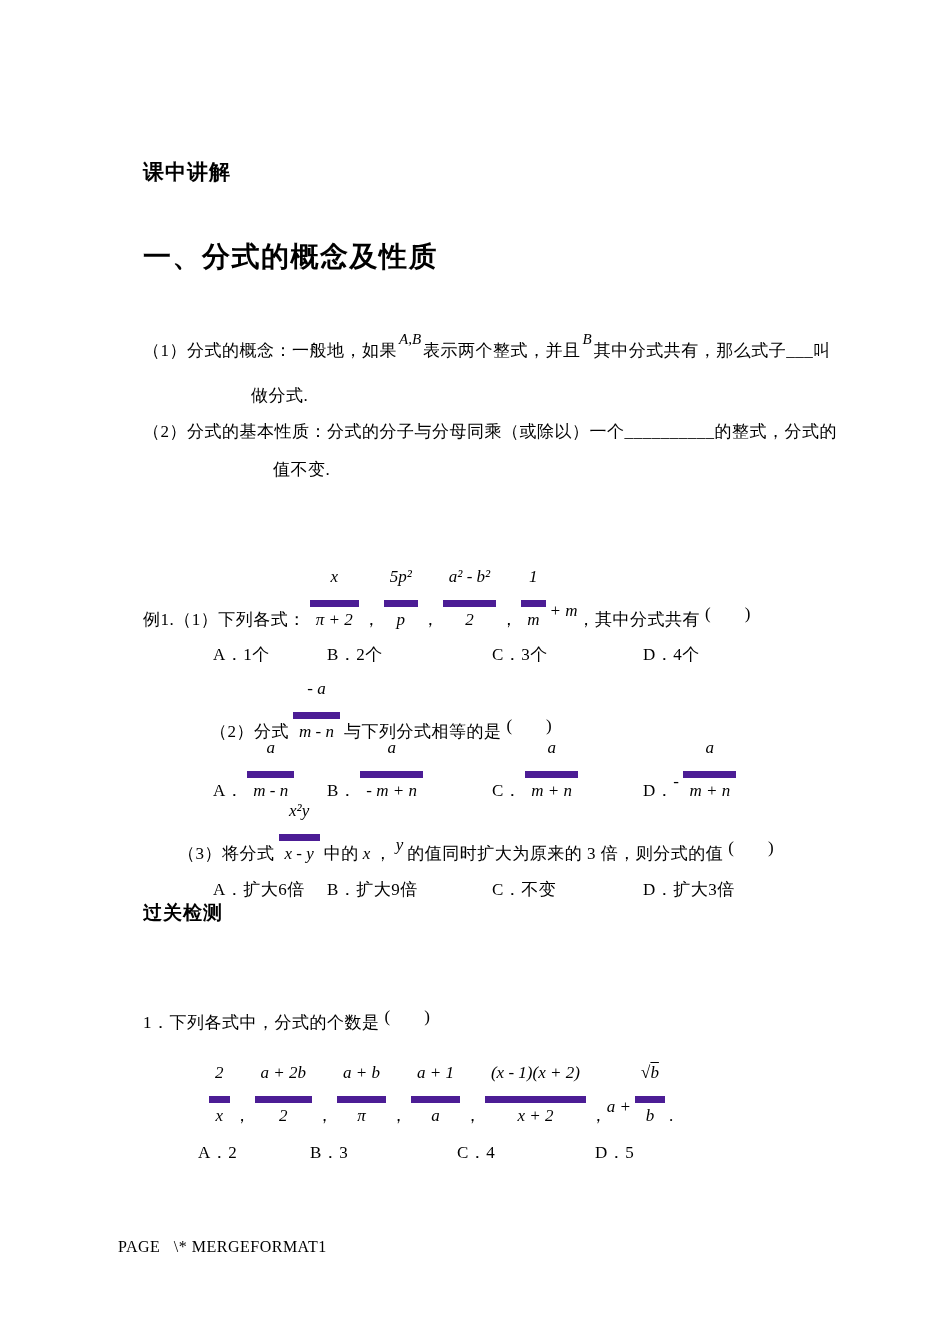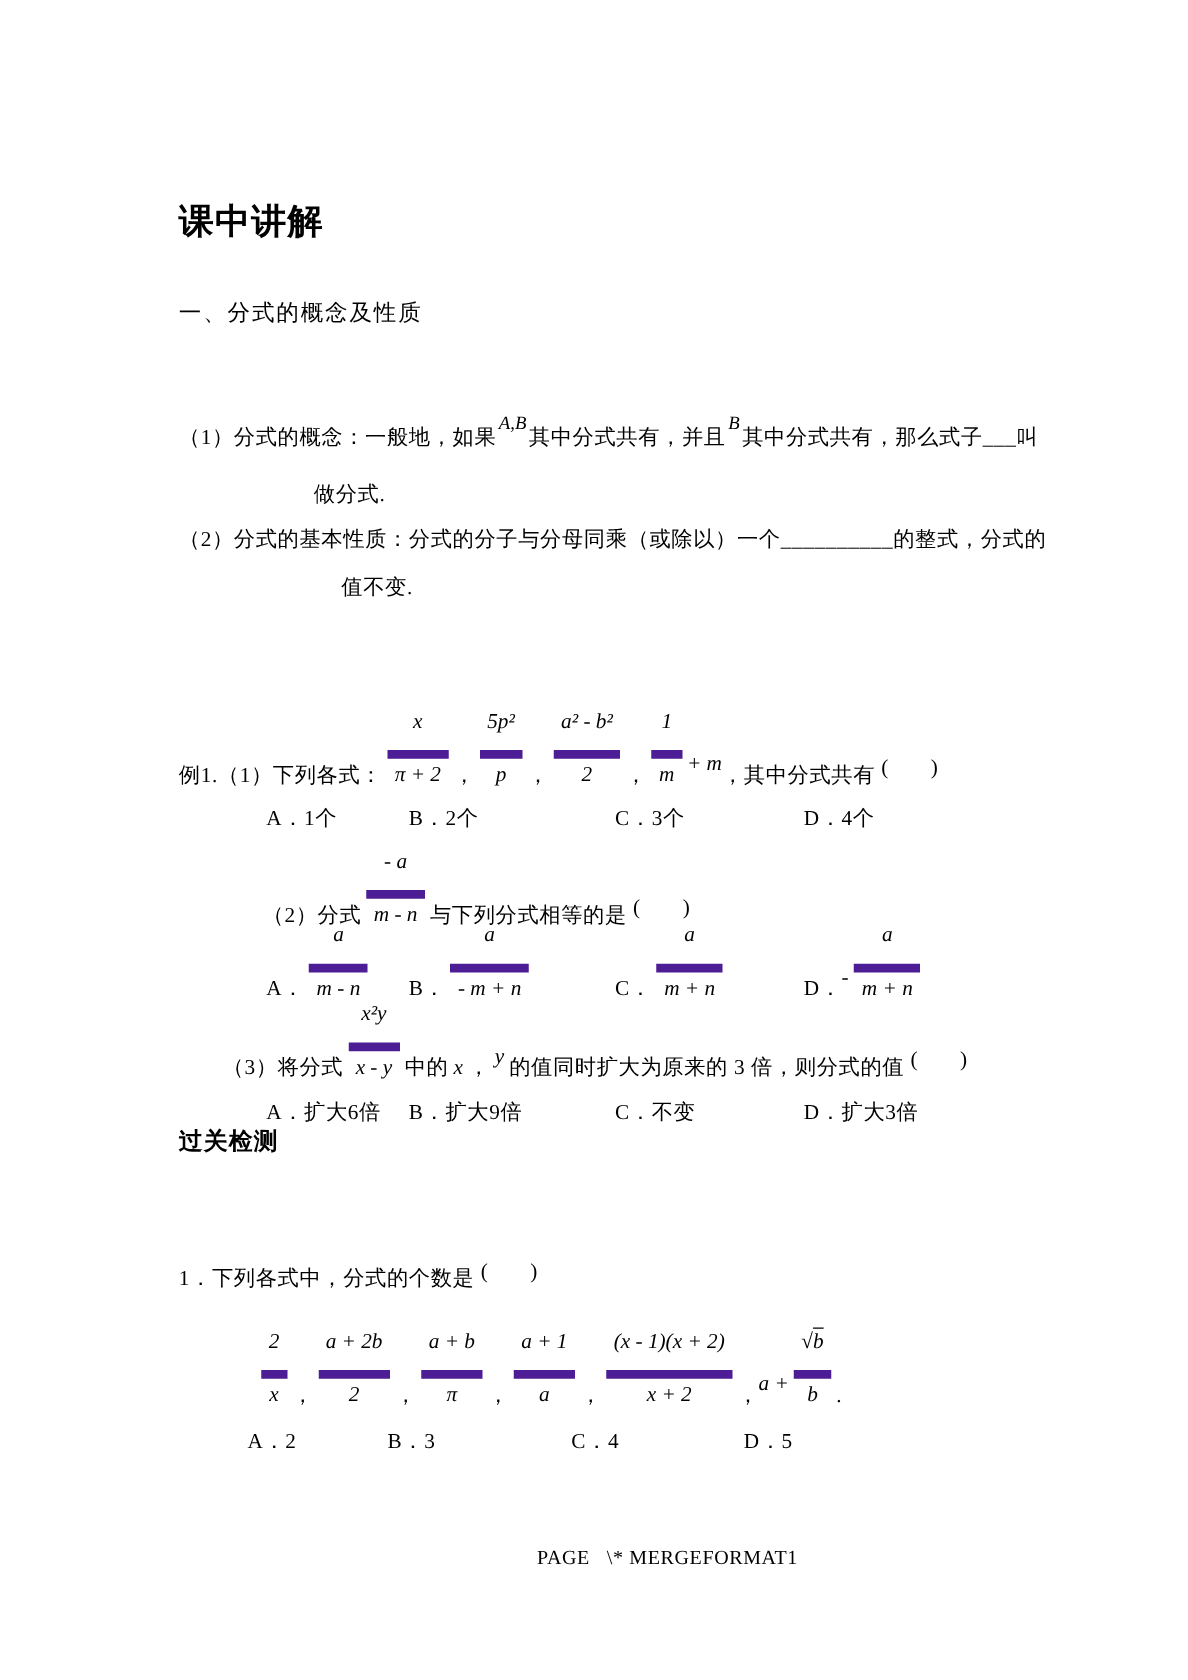--- a/index.html
+++ b/index.html
@@ -3,48 +3,48 @@
 <meta charset="utf-8">
 <style>
   html, body { margin: 0; padding: 0; background: #ffffff; }
   body {
     width: 950px; height: 1344px;
     font-family: "Liberation Serif", "DejaVu Serif", serif;
     color: #000; overflow: hidden;
   }
   .page { position: relative; width: 950px; height: 1344px; background: #fff; }
   .abs { position: absolute; left: 143px; white-space: nowrap; font-size: 17px; letter-spacing: 0.5px; }
-  .doc-title { font-size: 28px; font-weight: bold; letter-spacing: 1px; }
-  .section-heading { font-size: 18px; font-weight: normal; letter-spacing: 1.5px; }
+  .doc-title { font-size: 21px; font-weight: bold; letter-spacing: 1px; }
+  .section-heading { font-size: 28px; font-weight: bold; letter-spacing: 1.5px; }
   .quiz-heading { font-size: 19px; font-weight: bold; letter-spacing: 1px; }
   .sup { font-style: italic; font-size: 15px; vertical-align: 0.8em; margin: 0 2px; letter-spacing: 0; font-family: "Liberation Serif", serif; }
   .paren { vertical-align: 0.35em; margin-left: 5px; white-space: pre; letter-spacing: 0; }
   .frac { display: inline-block; text-align: center; font-style: italic; margin: 0 4px; vertical-align: baseline; letter-spacing: 0; line-height: 1.25; }
   .frac .num { display: block; padding: 0 6px 2px; }
   .frac .den { display: block; border-top: 7px solid #4c1d95; padding: 2px 6px 0; margin-top: 11px; }
   .mvar { font-style: italic; margin: 0 4px; letter-spacing: 0; }
   .raised { vertical-align: 0.55em; }
   .mid-op { font-style: italic; vertical-align: 0.55em; letter-spacing: 0; }
   .opt-grid { display: grid; grid-template-columns: 114px 165px 151px auto; }
   .opt-grid-quiz { display: grid; grid-template-columns: 112px 147px 138px auto; }
   .opt-cell { white-space: nowrap; }
   .overbar { text-decoration: overline; }
-  .footer { width: 950px; text-align: center; left: 0; padding-left: 118px; box-sizing: border-box; font-size: 16px; white-space: pre; letter-spacing: 0.5px; }
+  .footer { width: 950px; text-align: left; left: 0; padding-left: 118px; box-sizing: border-box; font-size: 16px; white-space: pre; letter-spacing: 0.5px; }
   .sep { letter-spacing: 0; }
 </style>
 </head>
 <body>
 
 <div class="page">
 
   <div class="abs doc-title" style="top:158px">课中讲解</div>
 
   <div class="abs section-heading" style="top:238px">一、分式的概念及性质</div>
 
-  <div class="abs" style="top:331px"><span>（1）分式的概念：一般地，如果</span><span class="sup">A,B</span><span>其中分式共有，并且</span><span class="sup">B</span><span>其中分式共有，那么式子___叫</span></div>
+  <div class="abs" style="top:331px"><span>（1）分式的概念：一般地，如果</span><span class="sup">A,B</span><span>表示两个整式，并且</span><span class="sup">B</span><span>其中分式共有，那么式子___叫</span></div>
   <div class="abs" style="top:384px; left:251px">做分式.</div>
 
   <div class="abs" style="top:420px">（2）分式的基本性质：分式的分子与分母同乘（或除以）一个__________的整式，分式的</div>
   <div class="abs" style="top:458px; left:273px">值不变.</div>
 
 
   <div class="abs" style="top:566px"><span>例1.（1）下列各式：</span><span class="frac"><span class="num">x</span><span class="den">π + 2</span></span><span class="sep">，</span><span class="frac"><span class="num">5p²</span><span class="den">p</span></span><span class="sep">，</span><span class="frac"><span class="num">a² - b²</span><span class="den">2</span></span><span class="sep">，</span><span class="frac"><span class="num">1</span><span class="den">m</span></span><span class="mid-op">+ m</span><span>，其中分式共有</span><span class="paren">(　　)</span></div>
 
   <div class="abs opt-grid" style="top:643px; left:213px">
     <div class="opt-cell">A．1个</div>

